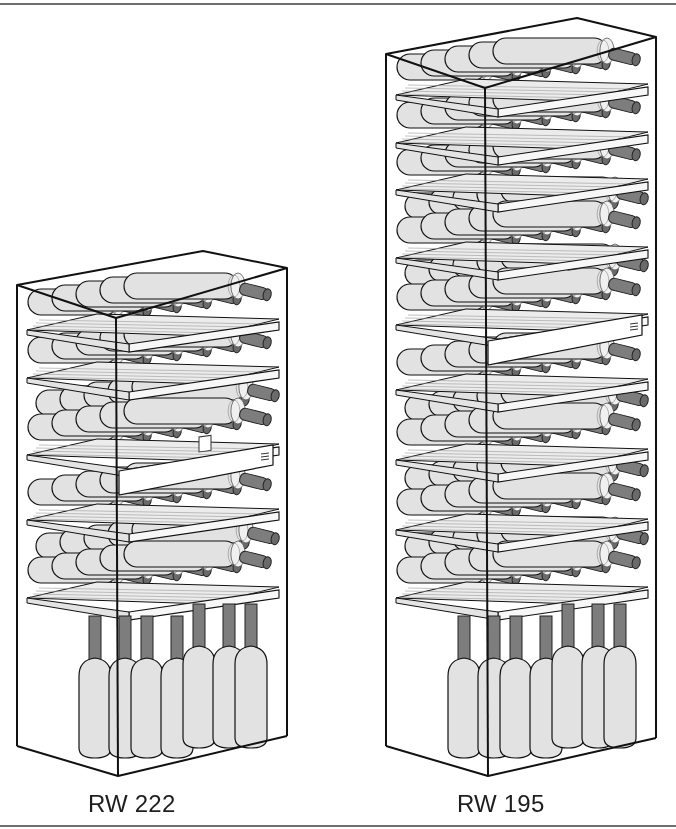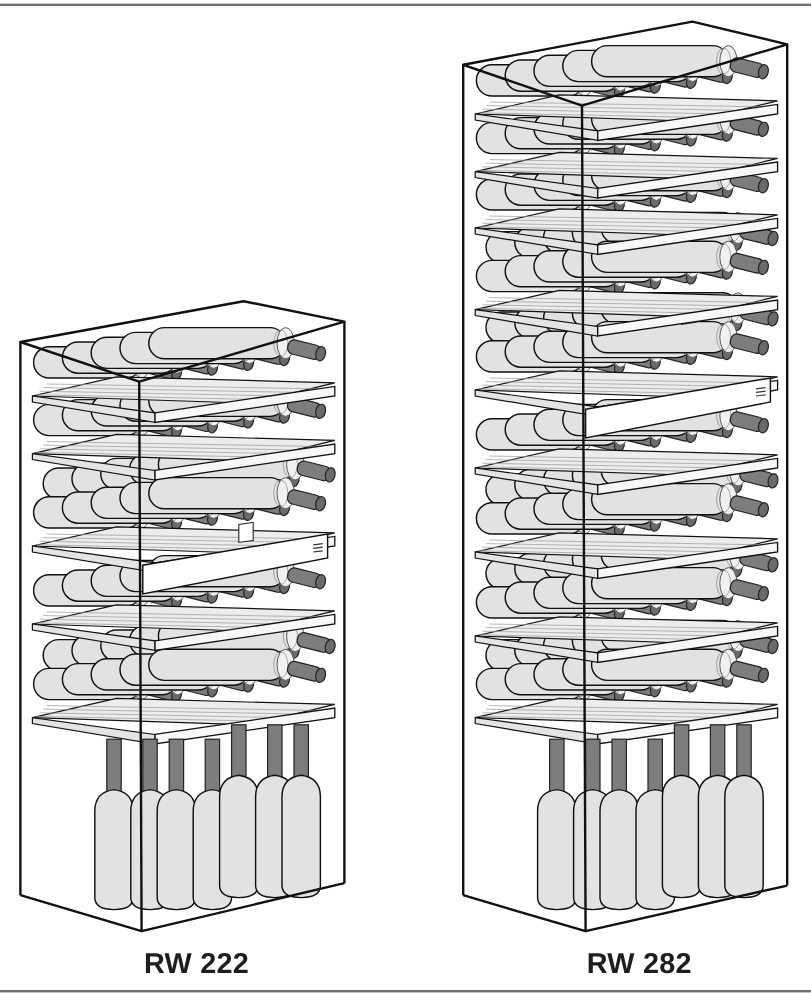--- a/index.html
+++ b/index.html
@@ -2,22 +2,22 @@
 <html><head>
 <meta charset="utf-8">
 <style>
   html, body { margin: 0; padding: 0; background: #ffffff; }
   body { width: 676px; height: 829px; position: relative; overflow: hidden;
          font-family: "Liberation Sans", sans-serif; }
   .rule { position: absolute; left: 0; width: 676px; height: 2px; background: #6e6e6e; }
   .rule.top { top: 3px; }
   .rule.bottom { top: 825px; }
   #art { position: absolute; left: 0; top: 0; }
-  .model-label { position: absolute; top: 792px; font-weight: bold; font-size: 24px;
-                 color: #1e1e1e; letter-spacing: 0.2px; line-height: 24px; margin-left: 32px; }
+  .model-label { position: absolute; top: 792px; font-weight: normal; font-size: 24px;
+                 color: #1e1e1e; letter-spacing: 0.2px; line-height: 24px; }
   #label-222 { left: 88px; }
   #label-282 { left: 457px; }
 </style>
 </head>
 <body>
 
 <div class="rule top"></div>
 
 <svg id="art" width="676" height="829" viewBox="0 0 676 829">
   <g id="cab-rw222">
@@ -1179,15 +1179,15 @@
         <path d="M386 54 L577 18 L656 37 L485 88 Z"></path>
         <line x1="386" y1="54" x2="386" y2="746"></line>
         <line x1="485" y1="88" x2="488" y2="776"></line>
         <line x1="656" y1="37" x2="656" y2="738"></line>
         <path d="M386 746 L488 776 L656 738"></path>
       </g>
     </g>
 </svg>
 
 <div class="model-label" id="label-222">RW 222</div>
-<div class="model-label" id="label-282">RW 282</div>
+<div class="model-label" id="label-282">RW 195</div>
 
 <div class="rule bottom"></div>
 
 </body></html>

